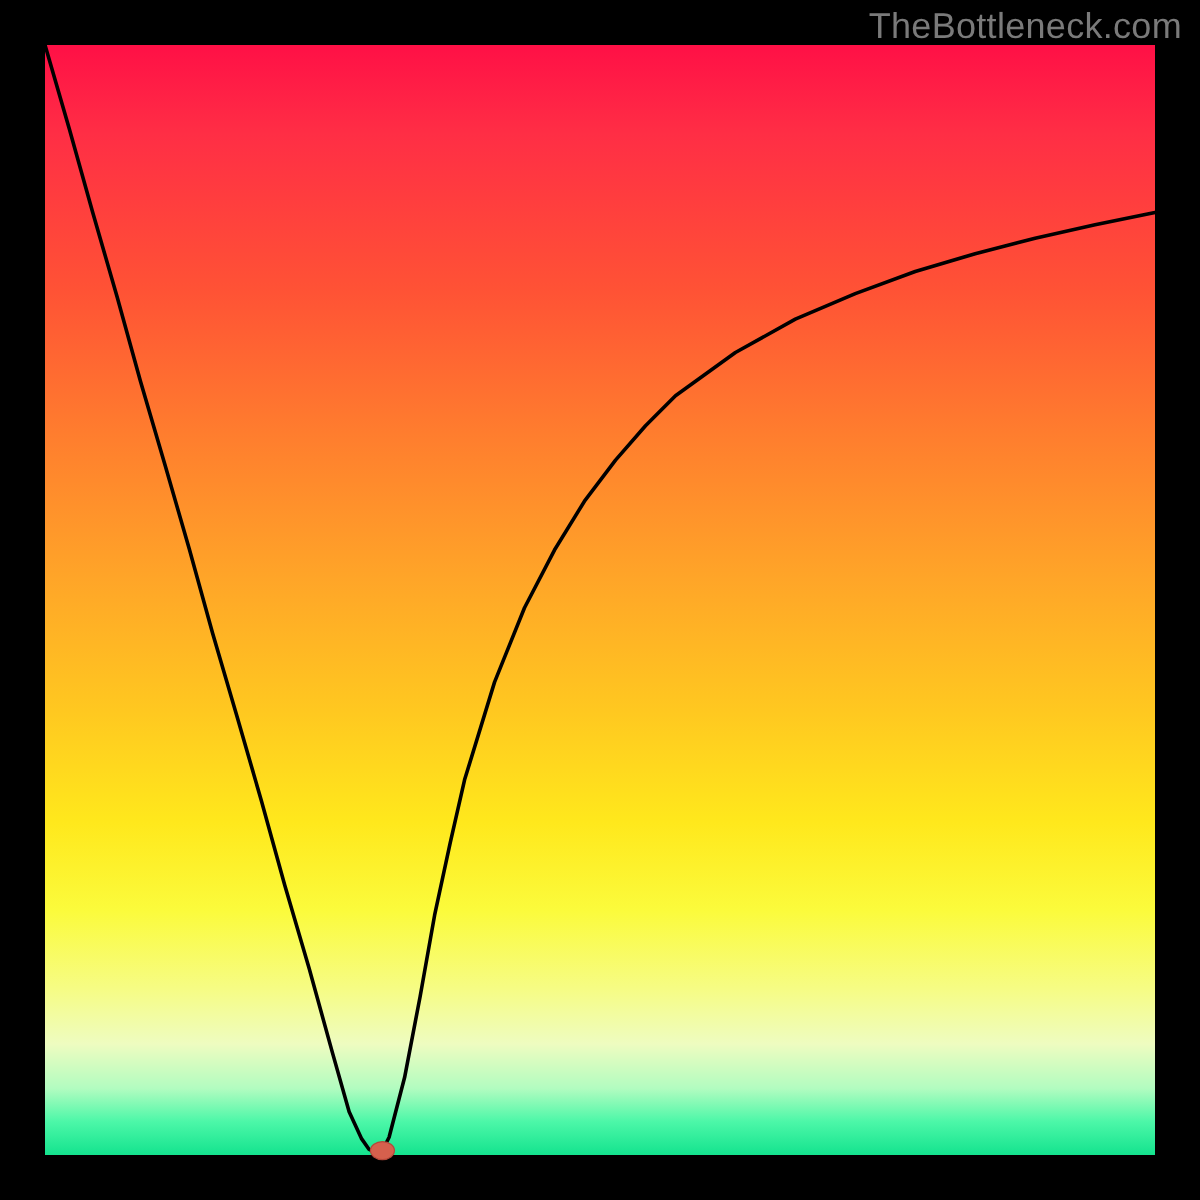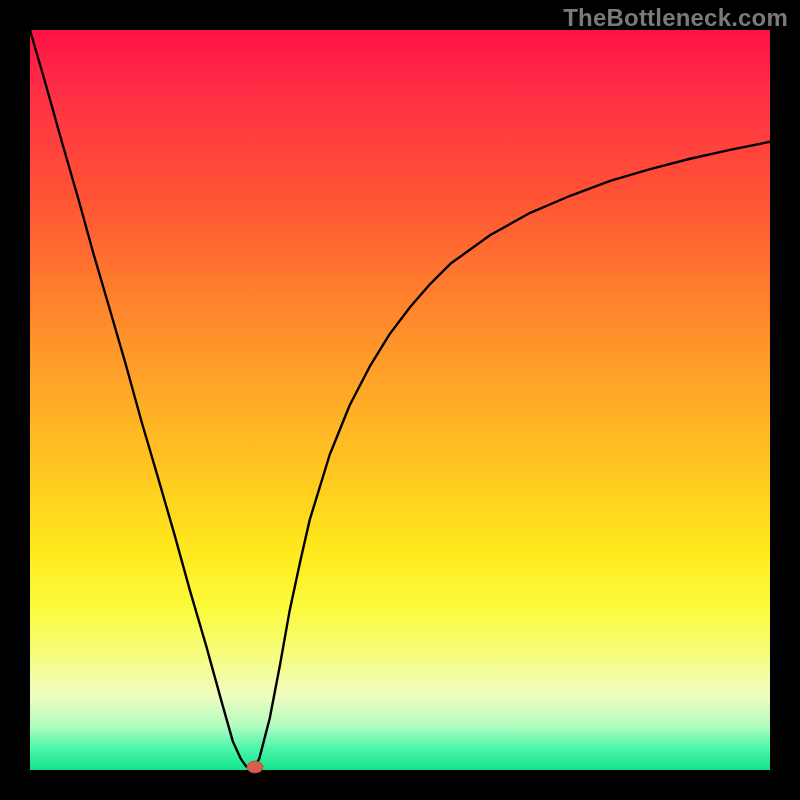--- a/index.html
+++ b/index.html
@@ -47,21 +47,21 @@
     height: 740px;
     overflow: visible;
   }
   .watermark {
     position: absolute;
     top: 4px;
     right: 12px;
     font-family: Arial, Helvetica, sans-serif;
     font-size: 24px;
     color: #7a7a7a;
-    font-weight: 700;
+    font-weight: 400;
     letter-spacing: 0.2px;
   }
 </style>
 </head>
 <body>
 
 <div class="frame">
   <div class="watermark">TheBottleneck.com</div>
 
   <div class="plot-area">

